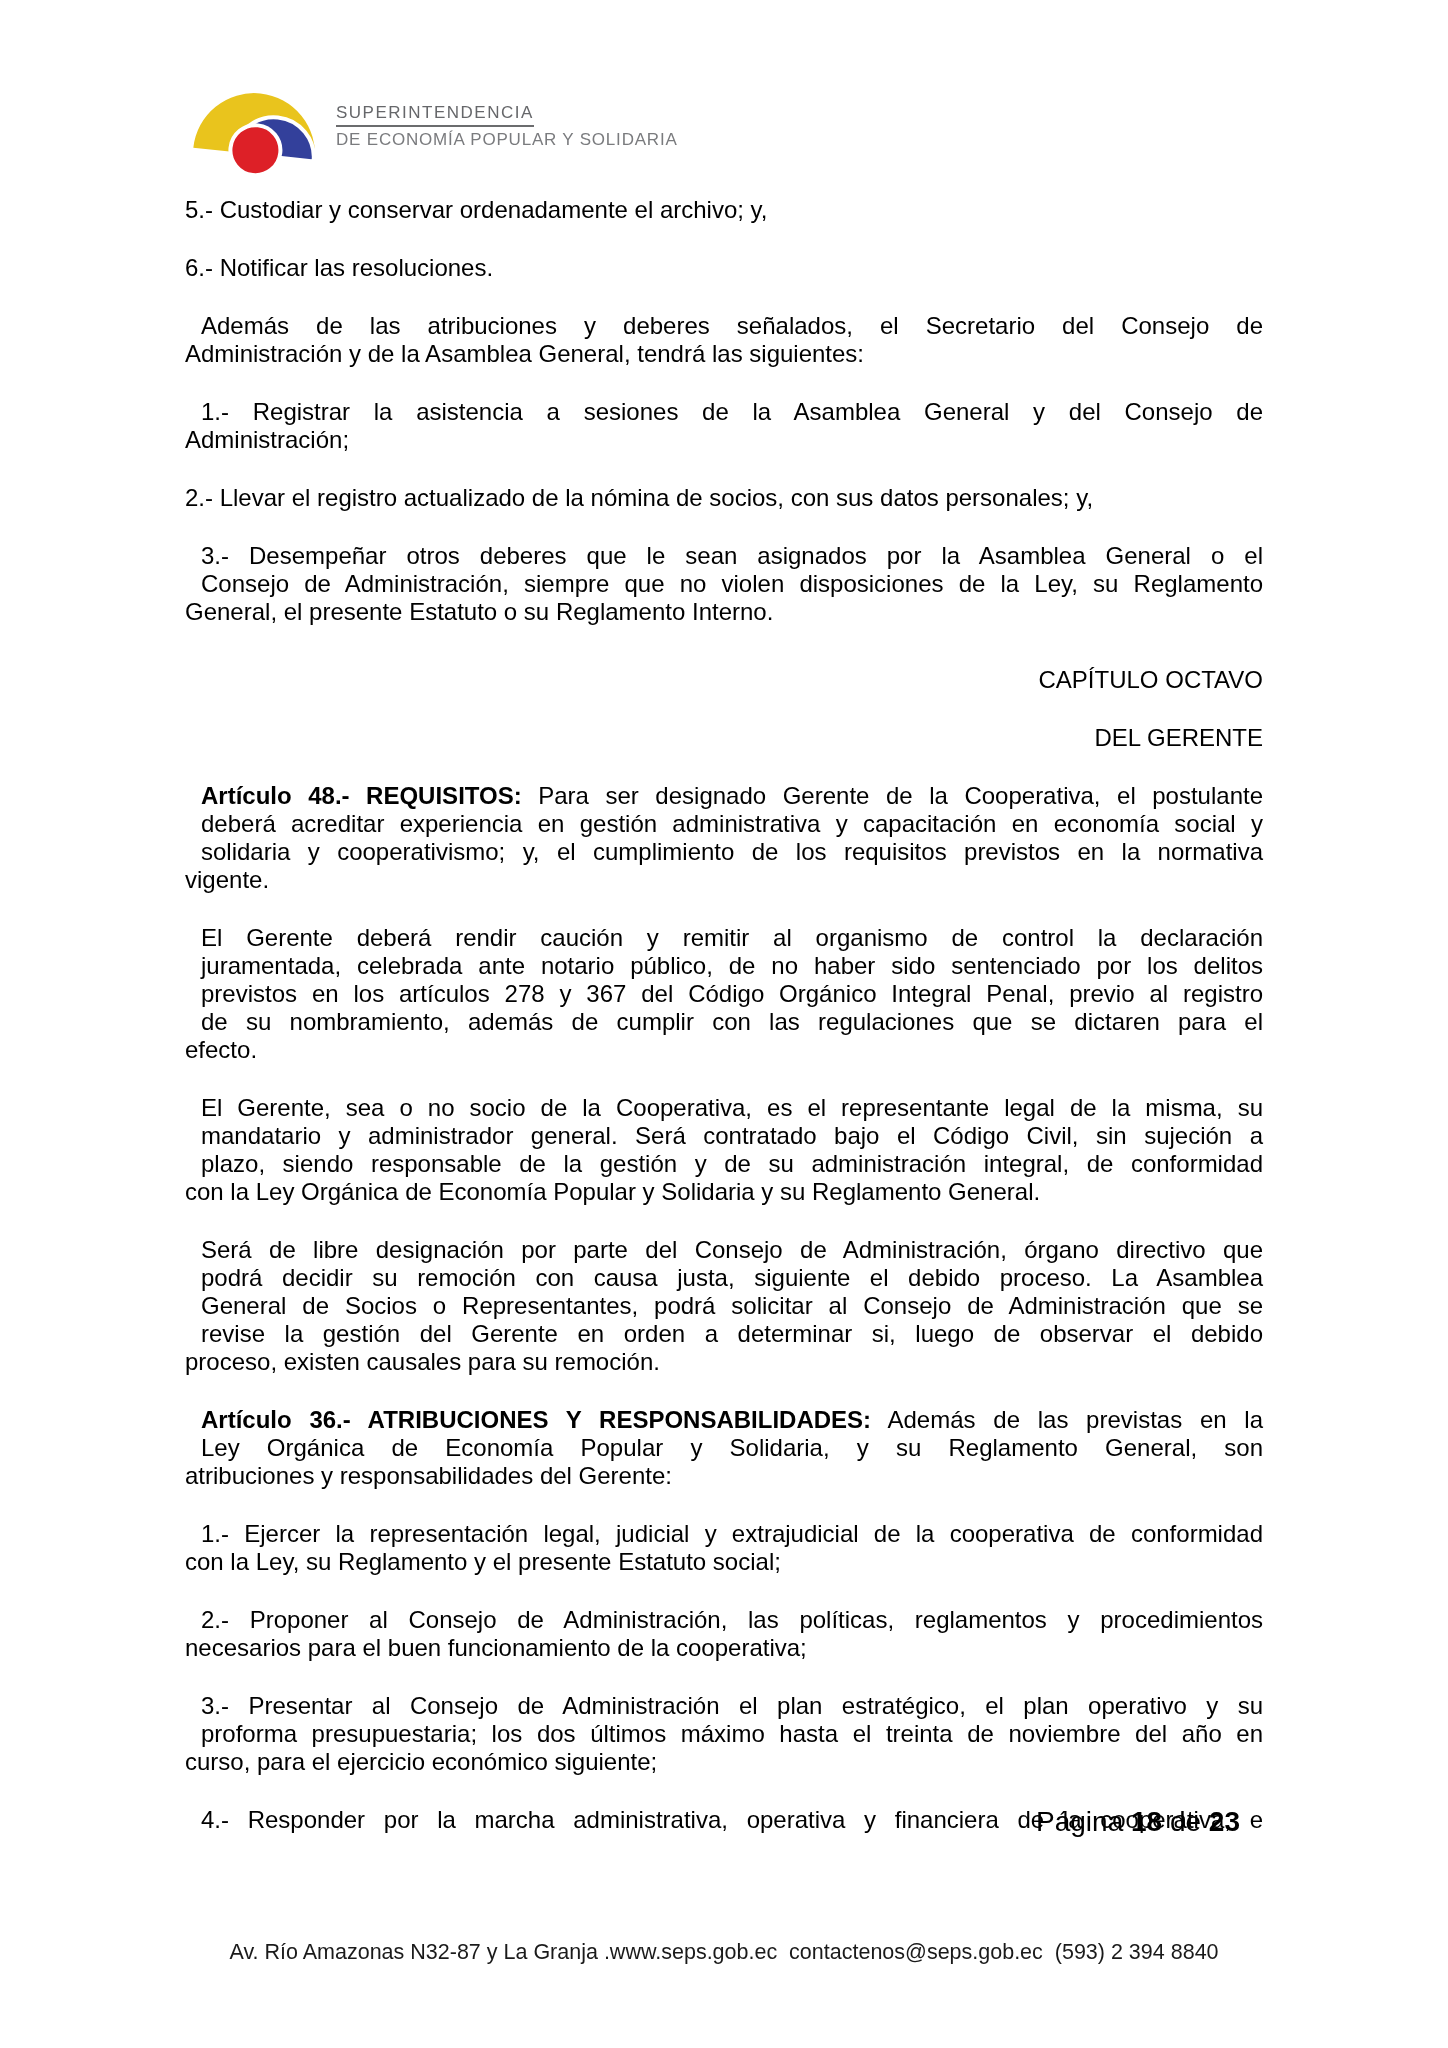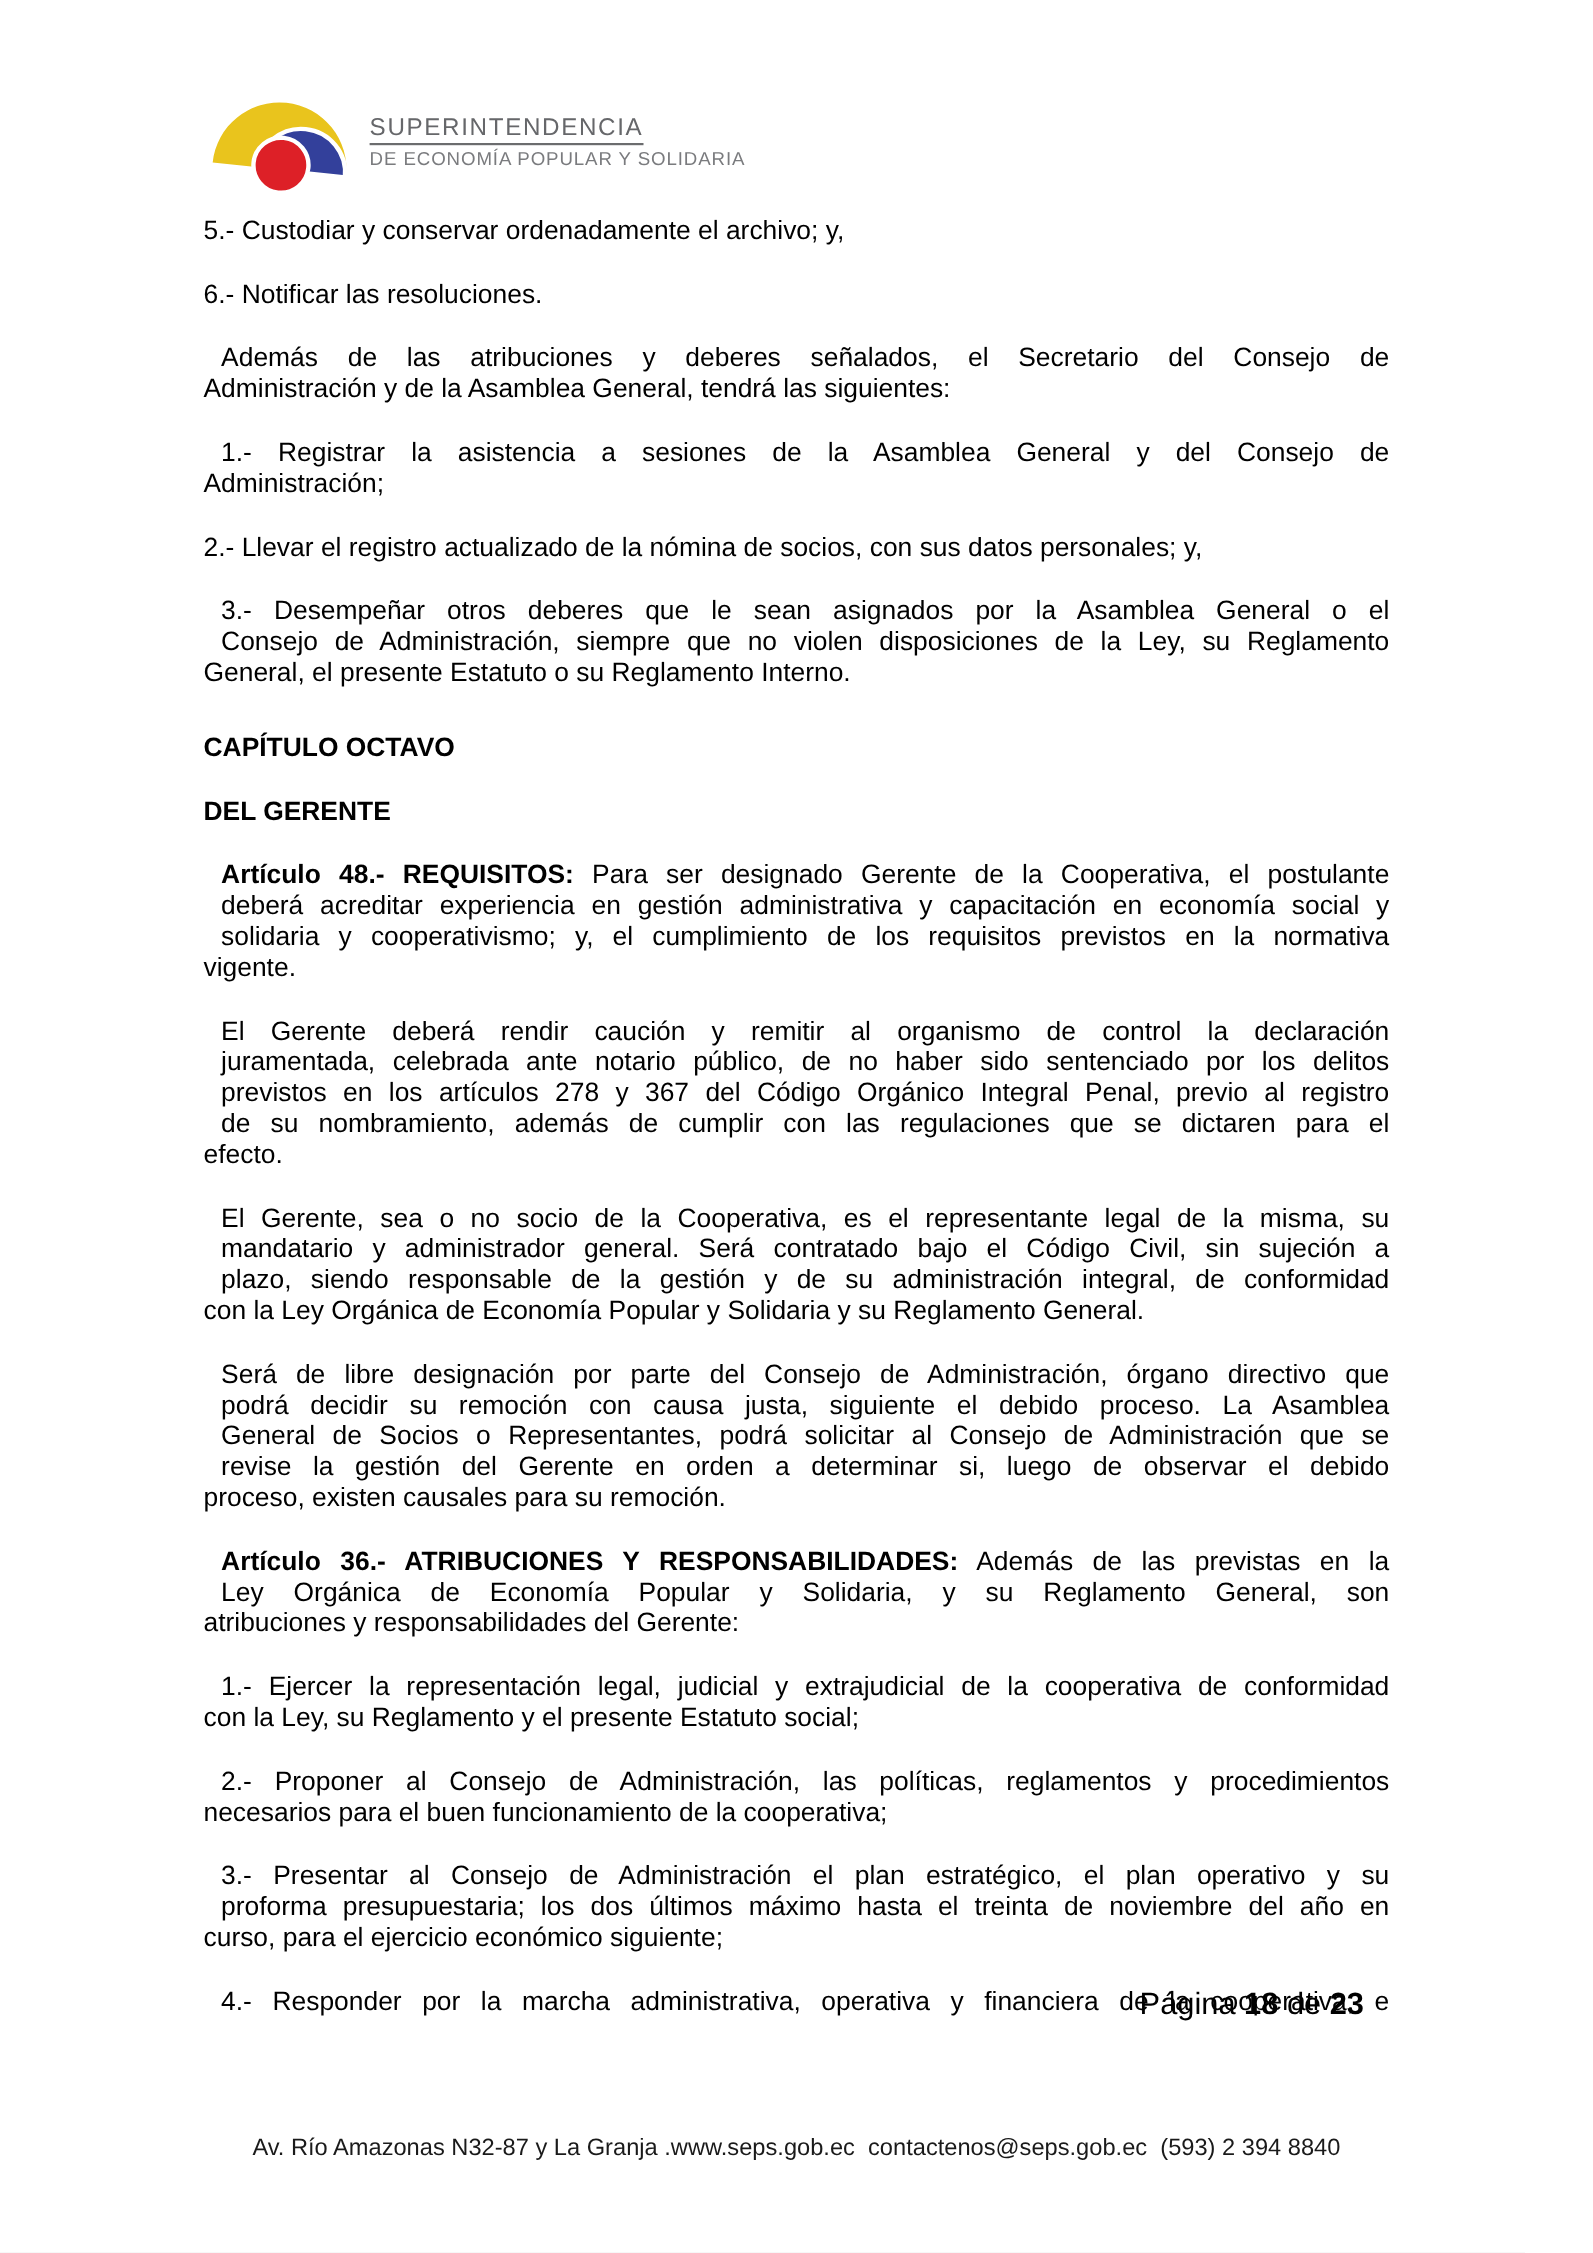--- a/index.html
+++ b/index.html
@@ -9,35 +9,35 @@
     background:#ffffff;
     font-family:"Liberation Sans", sans-serif;
     color:#000;
     overflow:hidden;
     margin:0 auto;
   }
   
   .logo-mark{position:absolute;left:188px;top:58px;}
   .logo-text{position:absolute;left:336px;top:104px;}
   .logo-title{
-    font-size:22px;letter-spacing:1.5px;color:#66676a;
+    font-size:17px;letter-spacing:1.5px;color:#66676a;
     border-bottom:2px solid #6b6c6e;display:inline-block;
     padding-bottom:3px;line-height:1.05;white-space:pre;
   }
   .logo-subtitle{
     font-size:17px;letter-spacing:0.8px;color:#7a7b7e;
     margin-top:3px;white-space:pre;
   }
   
   .doc-body{
     position:absolute;left:185px;top:196px;width:1078px;
     font-size:24px;line-height:28px;
   }
   .block{margin:0 0 30px 0;}
-  .block.heading{font-weight:bold;text-align:left;}
+  .block.heading{font-weight:normal;text-align:right;}
   .block.extra-top{margin-top:40px;}
   .line{min-height:28px;}
   .line.j{text-align:justify;text-align-last:justify;margin-left:16px;}
   
   .page-number{
     position:absolute;top:1806px;right:208px;
     font-size:28px;white-space:pre;text-align:center;
   }
   .footer-contact{
     position:absolute;top:1940px;left:0;width:100%;

